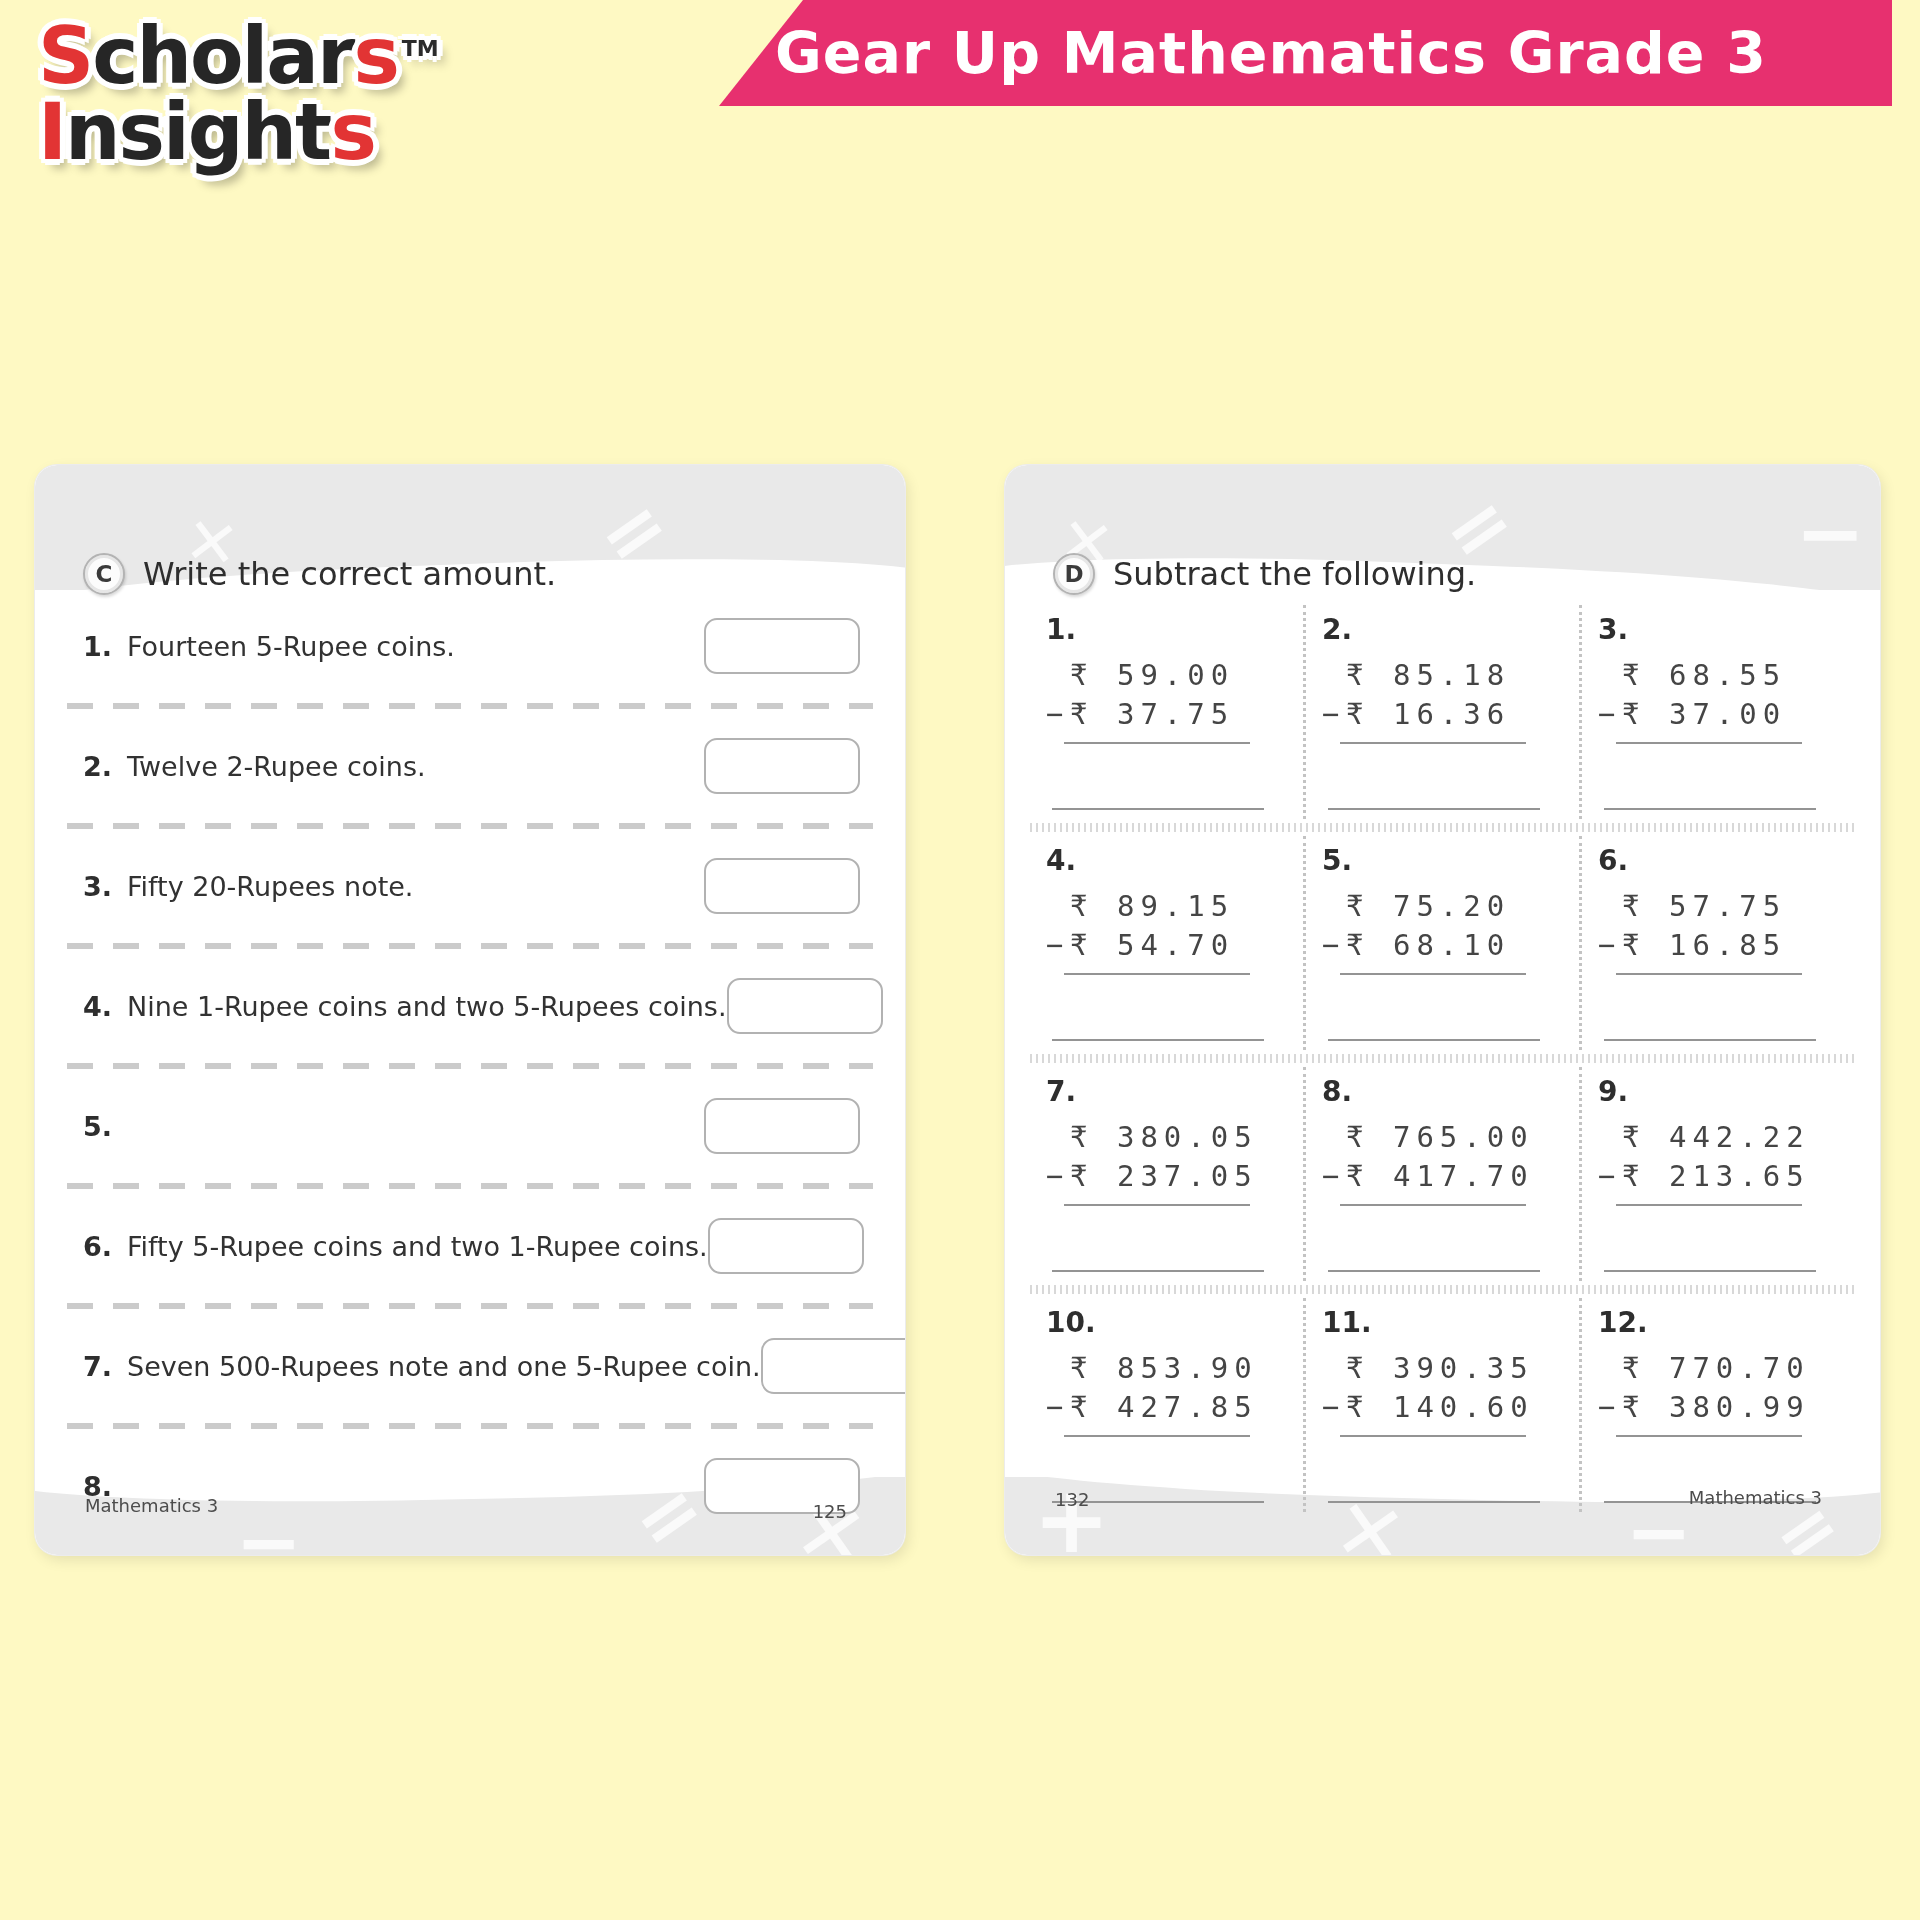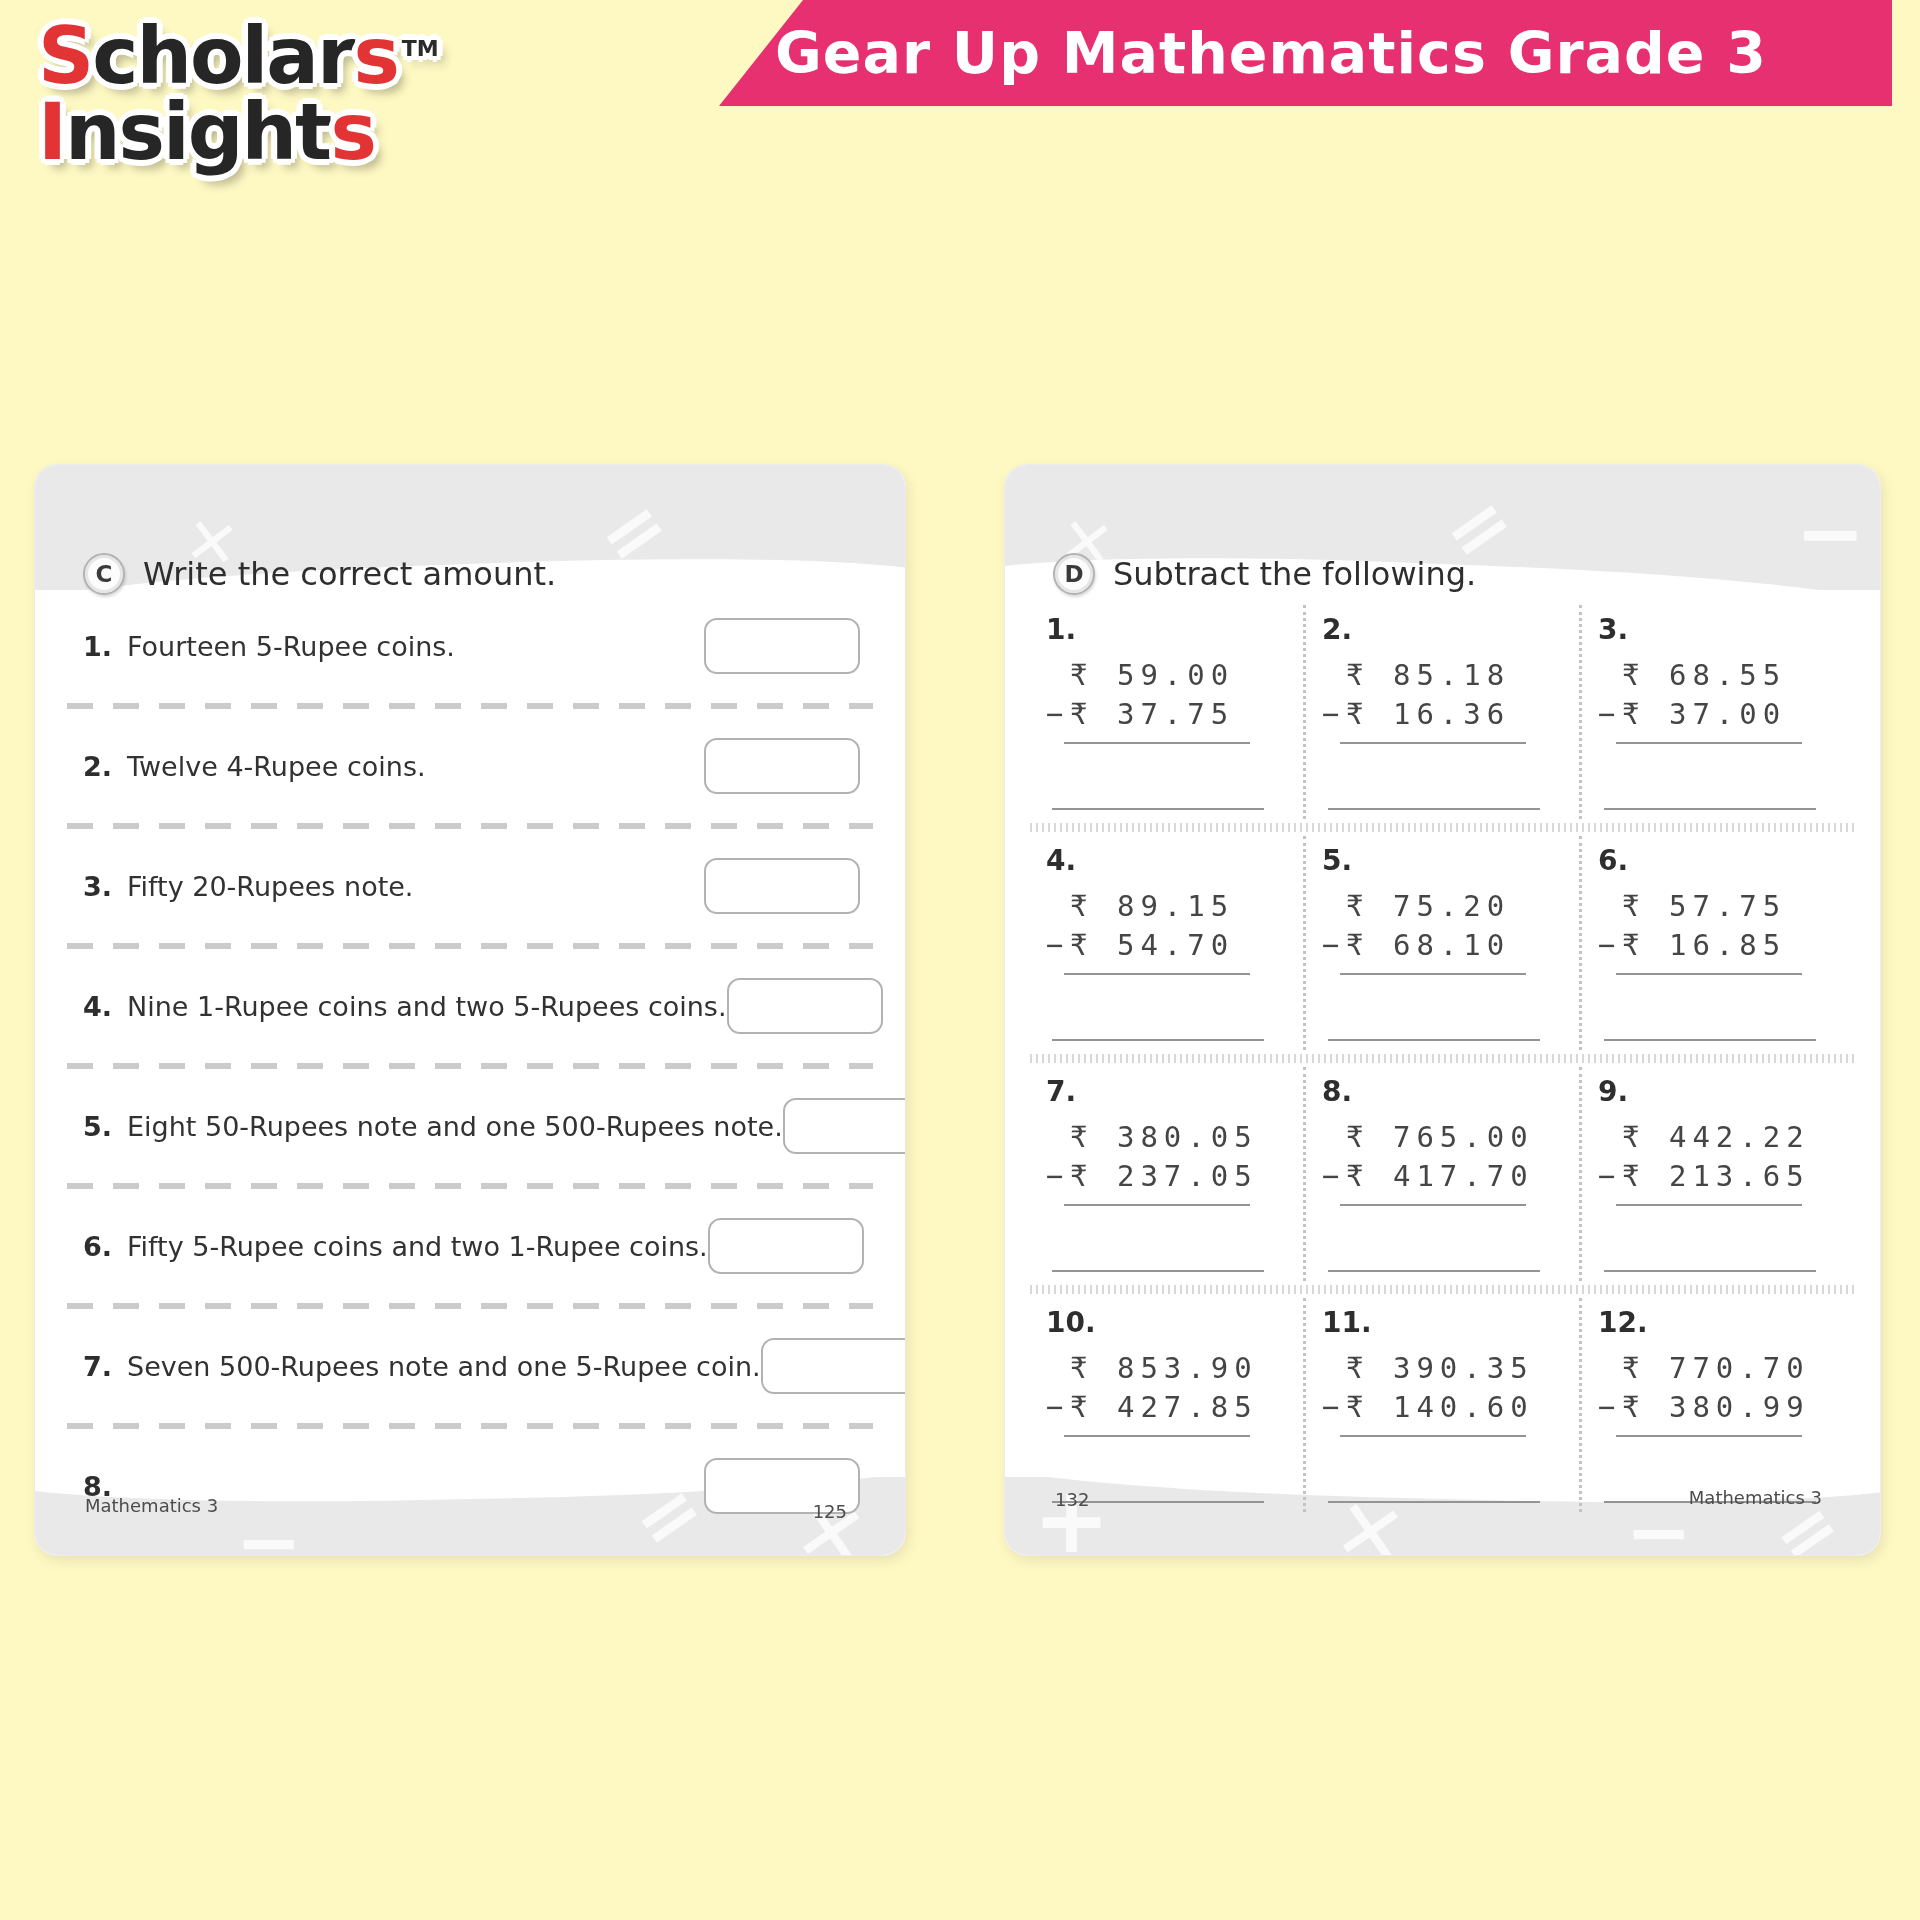--- a/index.html
+++ b/index.html
@@ -118,39 +118,38 @@
 
     <div class="q-list">
   <div class="q-row">
     <span class="q-num">1.</span>
     <span class="q-text">Fourteen 5-Rupee coins.</span>
     <span class="ans-box"></span>
   </div>
 <div class="dash-sep"></div>
   <div class="q-row">
     <span class="q-num">2.</span>
-    <span class="q-text">Twelve 4-Rupee coins.</span>
+    <span class="q-text">Twelve 2-Rupee coins.</span>
     <span class="ans-box"></span>
   </div>
 <div class="dash-sep"></div>
   <div class="q-row">
     <span class="q-num">3.</span>
     <span class="q-text">Fifty 20-Rupees note.</span>
     <span class="ans-box"></span>
   </div>
 <div class="dash-sep"></div>
   <div class="q-row">
     <span class="q-num">4.</span>
     <span class="q-text">Nine 1-Rupee coins and two 5-Rupees coins.</span>
     <span class="ans-box"></span>
   </div>
 <div class="dash-sep"></div>
   <div class="q-row">
     <span class="q-num">5.</span>
-    <span class="q-text">Eight 50-Rupees note and one 500-Rupees note.</span>
     <span class="ans-box"></span>
   </div>
 <div class="dash-sep"></div>
   <div class="q-row">
     <span class="q-num">6.</span>
     <span class="q-text">Fifty 5-Rupee coins and two 1-Rupee coins.</span>
     <span class="ans-box"></span>
   </div>
 <div class="dash-sep"></div>
   <div class="q-row">

